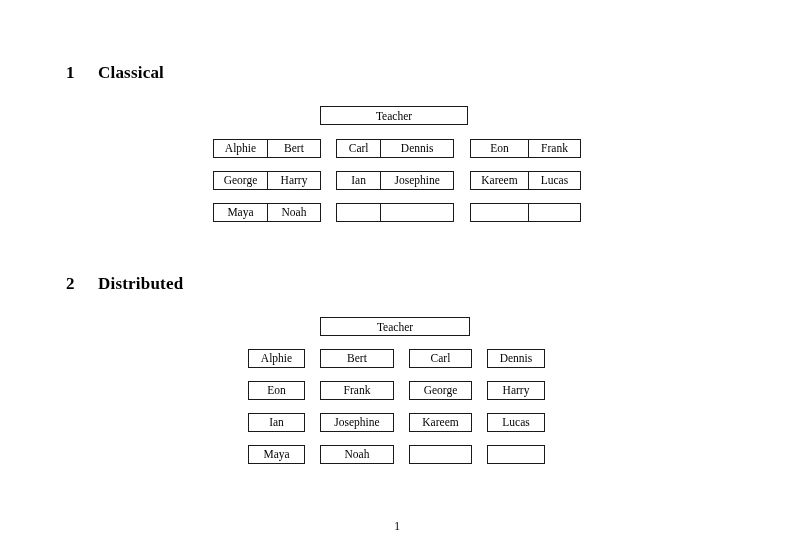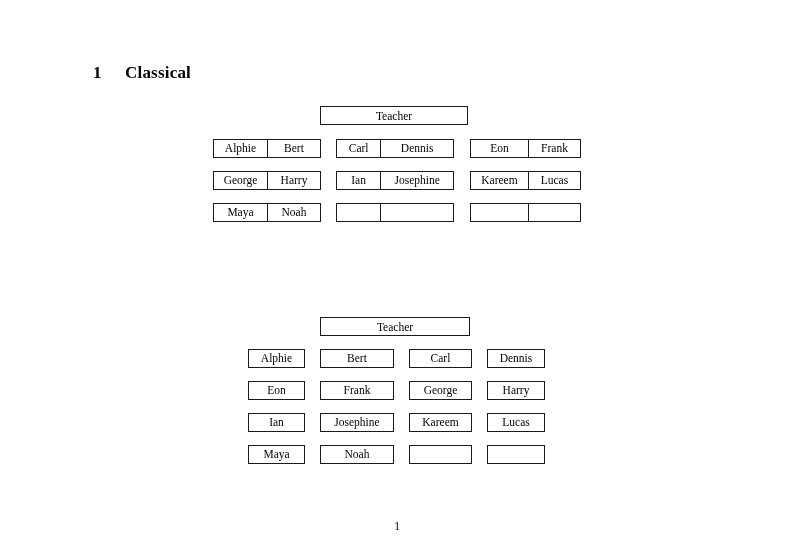--- a/index.html
+++ b/index.html
@@ -27,21 +27,21 @@
     font-weight: bold;
     font-size: 17px;
     letter-spacing: 0.2px;
     white-space: nowrap;
   }
   .section-heading .sec-num {
     display: inline-block;
     width: 32px;
   }
 
-  #heading-classical   { left: 66px; top: 63px; margin-left: 27px; }
+  #heading-classical   { left: 66px; top: 63px; }
   #heading-distributed { left: 66px; top: 274px; }
 
   
   .cell {
     position: absolute;
     box-sizing: border-box;
     border: 1px solid #1a1a1a;
     background: #ffffff;
     font-size: 11.5px;
     line-height: 1;
@@ -144,20 +144,23 @@
       <div class="group-row" style="left: 470px; top: 171px; width: 111px;">
         <div class="gcell" style="width: 59px;">Kareem</div>
         <div class="gcell" style="width: 52px;">Lucas</div>
       </div>
       <div class="group-row" style="left: 470px; top: 203px; width: 111px;">
         <div class="gcell" style="width: 59px;"></div>
         <div class="gcell" style="width: 52px;"></div>
       </div>
     </div>
 
+  <div class="section-heading" id="heading-distributed">
+    <span class="sec-num">2</span><span>Distributed</span>
+  </div>
 
   <div class="teacher-box" id="s2-teacher" style="left: 320px; top: 317px; width: 150px;">
     <span>Teacher</span>
   </div>
 
   <div id="s2-cells">
       <div class="cell" style="left: 248px; top: 349px; width: 57px; height: 19px;">Alphie</div>
       <div class="cell" style="left: 320px; top: 349px; width: 74px; height: 19px;">Bert</div>
       <div class="cell" style="left: 409px; top: 349px; width: 63px; height: 19px;">Carl</div>
       <div class="cell" style="left: 487px; top: 349px; width: 58px; height: 19px;">Dennis</div>

